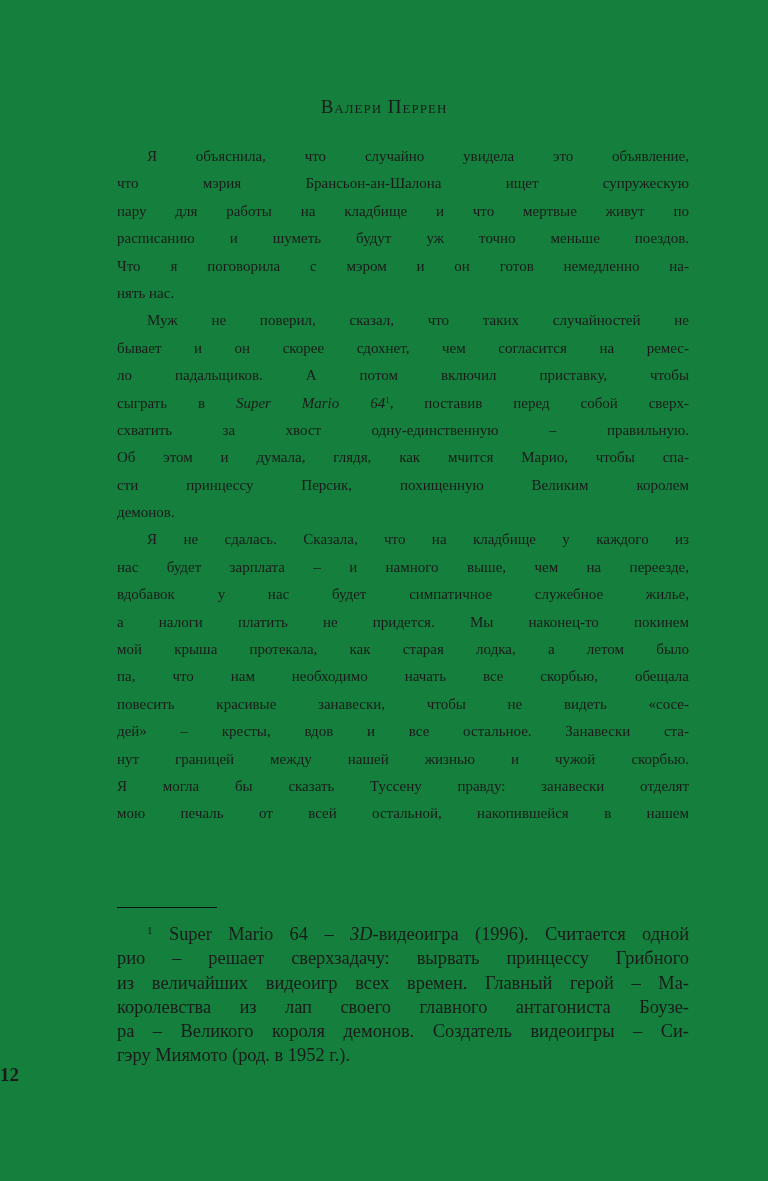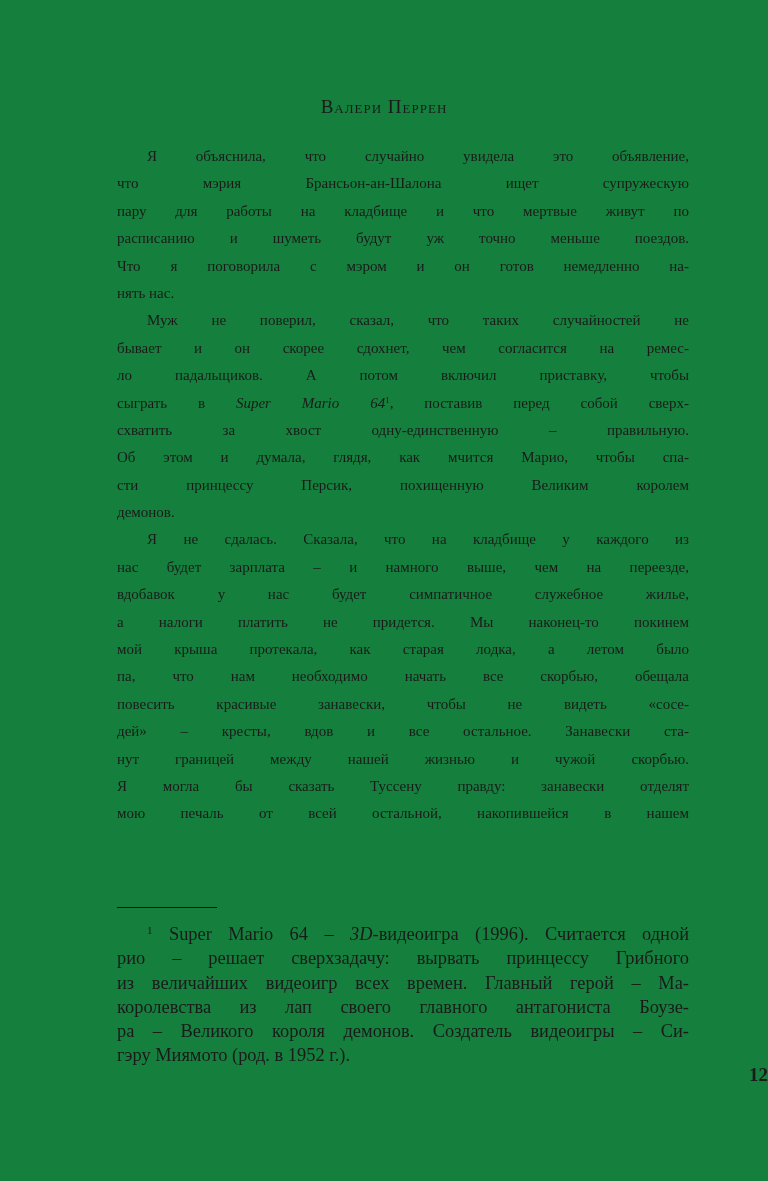--- a/index.html
+++ b/index.html
@@ -16,21 +16,21 @@
   .footnote-rule { position: absolute; left: 117px; top: 907px; width: 100px; height: 0;
                    border-top: 1.6px solid #111; }
   .footnotes { position: absolute; left: 117px; top: 914px; width: 572px; margin-top: 8px; }
   .fn-line { height: 24.3px; line-height: 24.3px; font-size: 18.4px; white-space: nowrap;
              text-align: justify; text-align-last: justify; }
   .fn-line.last { text-align-last: left; }
   .fn-line.indent { padding-left: 30px; }
   sup { font-size: 60%; line-height: 0; vertical-align: 0.55em; }
   .fn-marker { font-size: 60%; vertical-align: 0.55em; line-height: 0; }
   i { font-style: italic; }
-  .page-number { position: absolute; top: 1064px; left: 0; width: 768px; text-align: right;
+  .page-number { position: absolute; top: 1064px; left: 0; width: 768px; text-align: left;
                  font-size: 19px; font-weight: bold; color: #1a1a1a; }
 </style>
 </head>
 <body>
 
 <div class="page">
   <div class="running-head">Валери Перрен</div>
 
   <div class="body-text">
     <div class="line indent">Я объяснила, что случайно увидела это объявление,</div>

